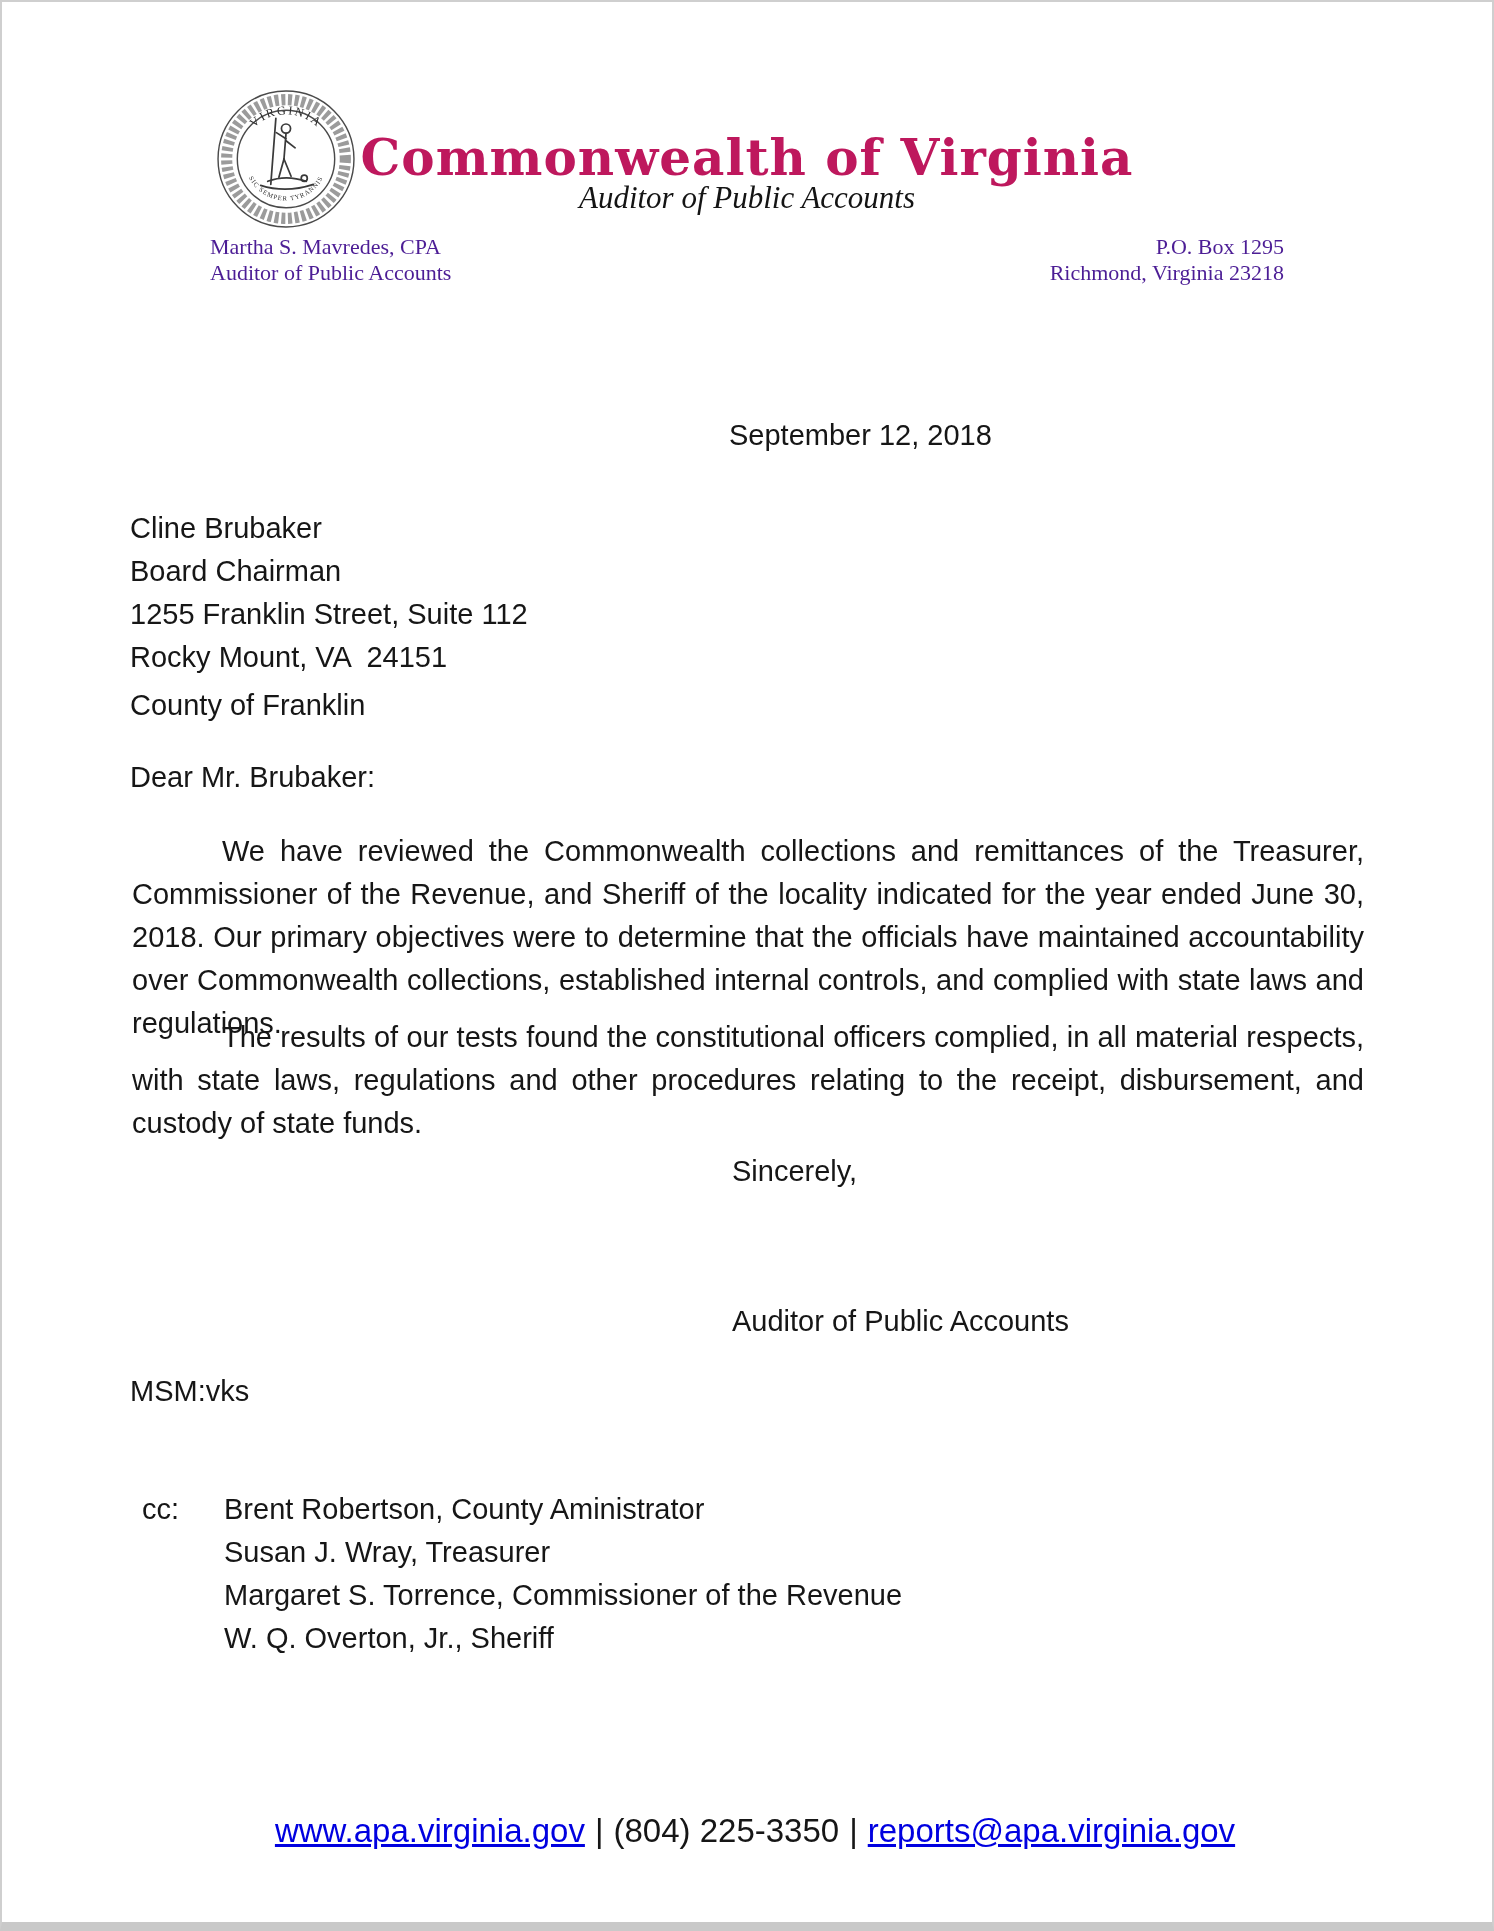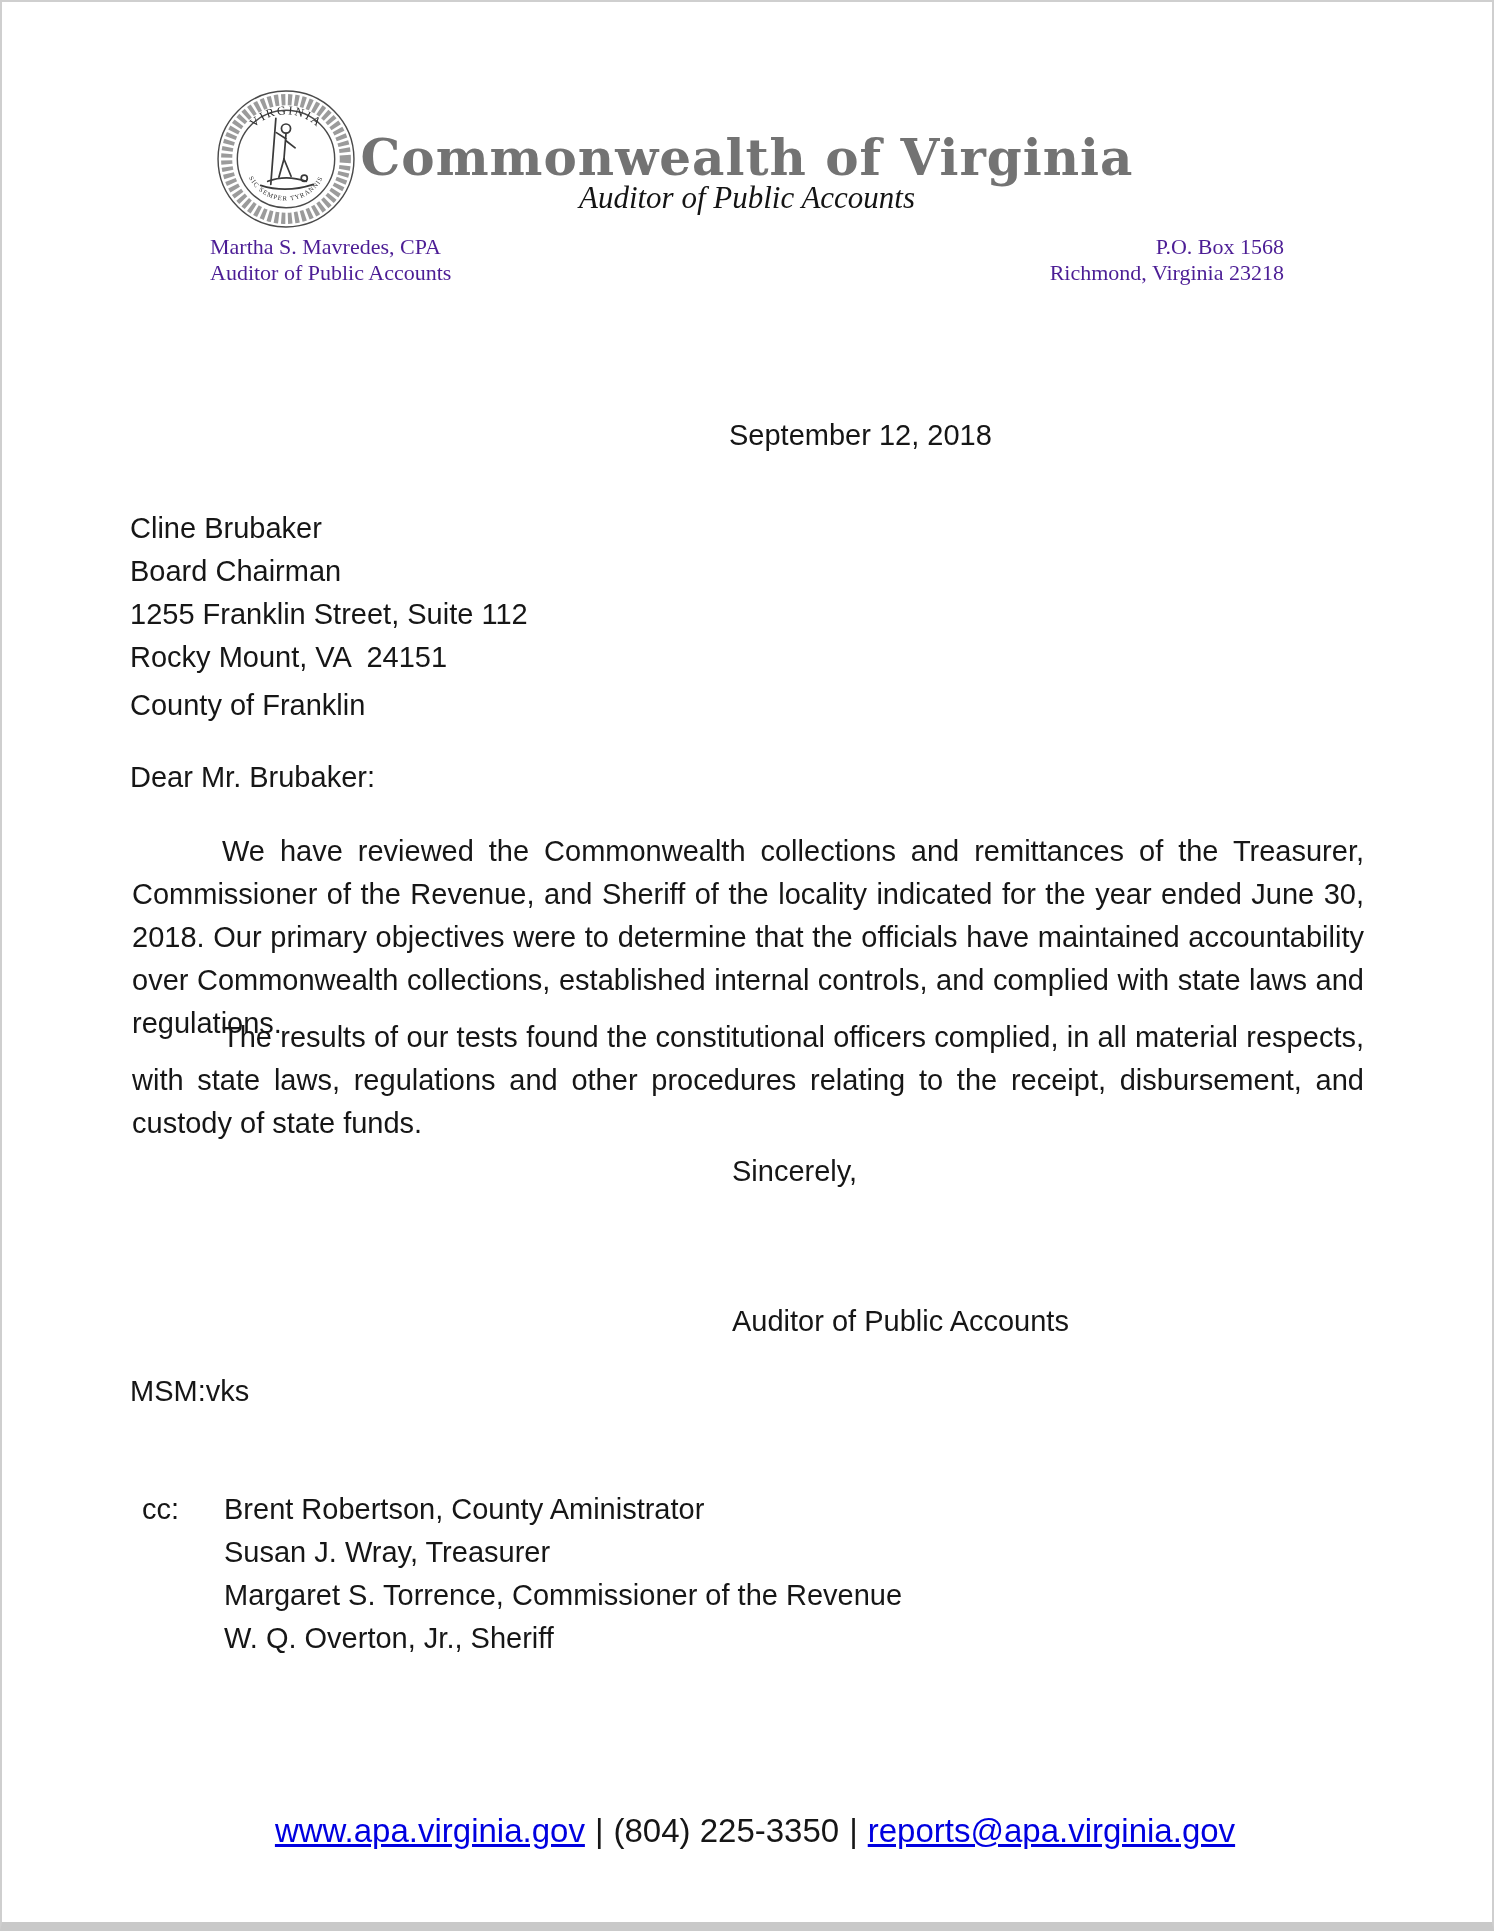--- a/index.html
+++ b/index.html
@@ -29,21 +29,21 @@
   .lh-title {
     position: absolute;
     left: 0;
     top: 92px;
     width: 100%;
     text-align: center;
     font-family: "DejaVu Serif", "Liberation Serif", serif;
     font-weight: bold;
     font-size: 50px;
     letter-spacing: 1px;
-    color: #737373;
+    color: #be185d;
   }
   .lh-subtitle {
     position: absolute;
     left: 0;
     top: 178px;
     width: 100%;
     text-align: center;
     font-family: "Liberation Serif", serif;
     font-style: italic;
     font-size: 31px;
@@ -157,21 +157,21 @@
     <h1 class="lh-title">Commonwealth of Virginia</h1>
 
     <div class="lh-subtitle">Auditor of Public Accounts</div>
 
     <div class="lh-left">
       <div>Martha S. Mavredes, CPA</div>
       <div>Auditor of Public Accounts</div>
     </div>
 
     <div class="lh-right">
-      <div>P.O. Box 1568</div>
+      <div>P.O. Box 1295</div>
       <div>Richmond, Virginia 23218</div>
     </div>
   </header>
 
   <div class="sans date-line">September 12, 2018</div>
 
   <div class="sans recipient">
     <div>Cline Brubaker</div>
     <div>Board Chairman</div>
     <div>1255 Franklin Street, Suite 112</div>

